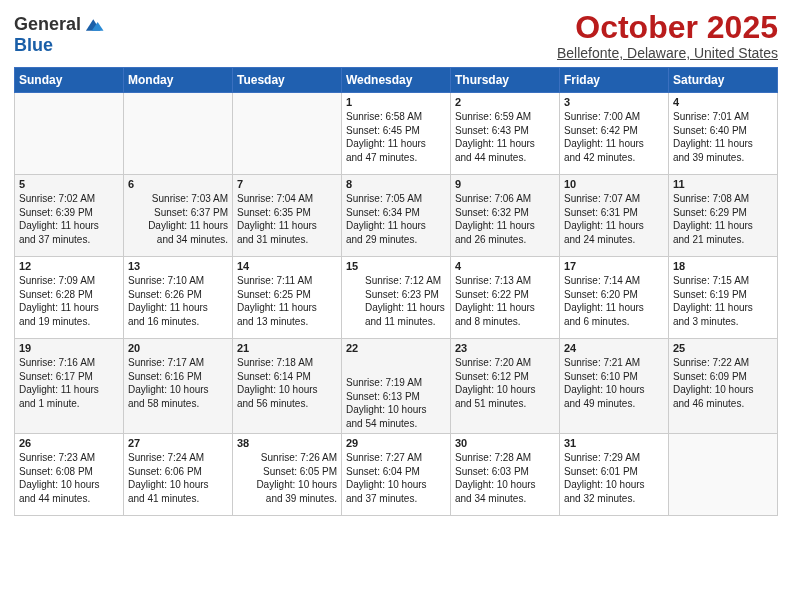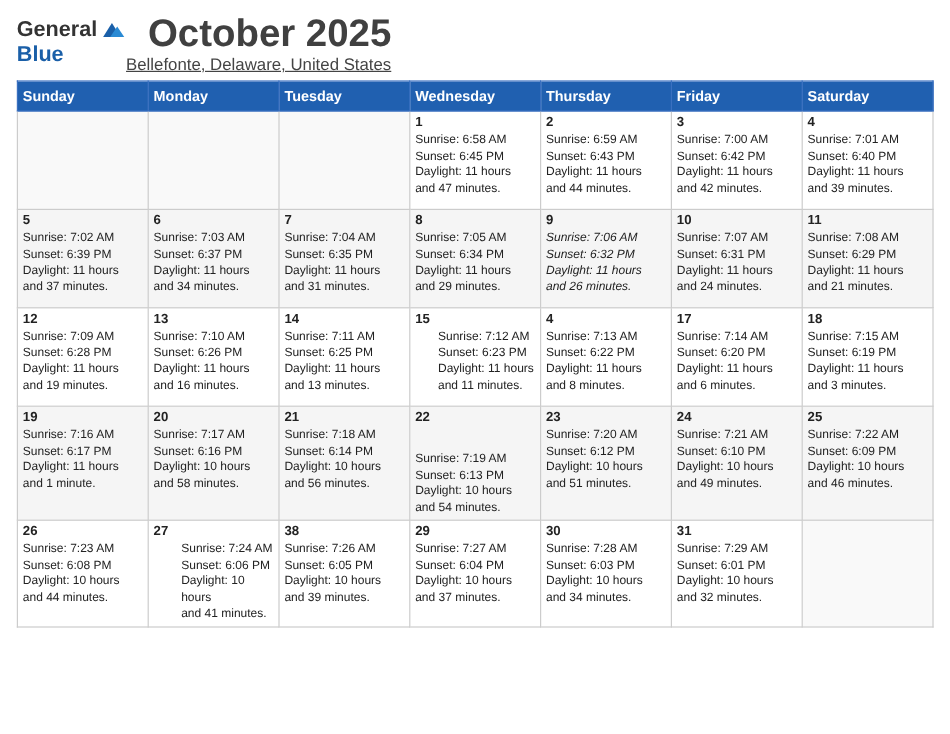--- a/index.html
+++ b/index.html
@@ -11,21 +11,21 @@
       overflow: hidden;
     }
     .page {
       width: 792px;
       height: 612px;
       background: #fff;
       padding: 10px 14px 10px 14px;
     }
     .header {
       display: flex;
-      justify-content: flex-start;
+      justify-content: space-between;
       align-items: flex-start;
       margin-bottom: 6px;
     }
     .logo {
       display: flex;
       align-items: center;
       margin-top: 4px;
     }
     .logo-text {
       font-size: 18px;
@@ -38,21 +38,21 @@
       width: 22px;
       height: 22px;
       margin-left: 2px;
     }
     .title-area {
       text-align: right;
     }
     .month-title {
       font-size: 32px;
       font-weight: bold;
-      color: #404040;
+      color: #b91c1c;
       line-height: 1.1;
     }
     .location {
       font-size: 14px;
       color: #444;
       text-decoration: underline;
     }
     .calendar {
       width: 100%;
       border-collapse: collapse;
@@ -177,42 +177,42 @@
         <tr class="row-2">
           <td>
             <span class="day-num">5</span>
             <div class="day-info" style="white-space: pre-line;">Sunrise: 7:02 AM
 Sunset: 6:39 PM
 Daylight: 11 hours
 and 37 minutes.</div>
           </td>
           <td>
             <span class="day-num">6</span>
-            <div class="day-info" style="white-space: pre-line;">Sunrise: 7:03 AM
+            <div class="day-info" style="white-space: pre-line; text-align: right;">Sunrise: 7:03 AM
 Sunset: 6:37 PM
 Daylight: 11 hours
 and 34 minutes.</div>
           </td>
           <td>
             <span class="day-num">7</span>
             <div class="day-info" style="white-space: pre-line;">Sunrise: 7:04 AM
 Sunset: 6:35 PM
 Daylight: 11 hours
 and 31 minutes.</div>
           </td>
           <td>
             <span class="day-num">8</span>
             <div class="day-info" style="white-space: pre-line;">Sunrise: 7:05 AM
 Sunset: 6:34 PM
 Daylight: 11 hours
 and 29 minutes.</div>
           </td>
           <td>
             <span class="day-num">9</span>
-            <div class="day-info" style="white-space: pre-line; font-style: italic;">Sunrise: 7:06 AM
+            <div class="day-info" style="white-space: pre-line;">Sunrise: 7:06 AM
 Sunset: 6:32 PM
 Daylight: 11 hours
 and 26 minutes.</div>
           </td>
           <td>
             <span class="day-num">10</span>
             <div class="day-info" style="white-space: pre-line;">Sunrise: 7:07 AM
 Sunset: 6:31 PM
 Daylight: 11 hours
 and 24 minutes.</div>
@@ -330,28 +330,28 @@
         <tr class="row-5">
           <td>
             <span class="day-num">26</span>
             <div class="day-info" style="white-space: pre-line;">Sunrise: 7:23 AM
 Sunset: 6:08 PM
 Daylight: 10 hours
 and 44 minutes.</div>
           </td>
           <td>
             <span class="day-num">27</span>
-            <div class="day-info" style="white-space: pre-line; margin-left: 23px;">Sunrise: 7:24 AM
+            <div class="day-info" style="white-space: pre-line;">Sunrise: 7:24 AM
 Sunset: 6:06 PM
 Daylight: 10 hours
 and 41 minutes.</div>
           </td>
           <td>
             <span class="day-num">38</span>
-            <div class="day-info" style="white-space: pre-line;">Sunrise: 7:26 AM
+            <div class="day-info" style="white-space: pre-line; text-align: right;">Sunrise: 7:26 AM
 Sunset: 6:05 PM
 Daylight: 10 hours
 and 39 minutes.</div>
           </td>
           <td>
             <span class="day-num">29</span>
             <div class="day-info" style="white-space: pre-line;">Sunrise: 7:27 AM
 Sunset: 6:04 PM
 Daylight: 10 hours
 and 37 minutes.</div>

